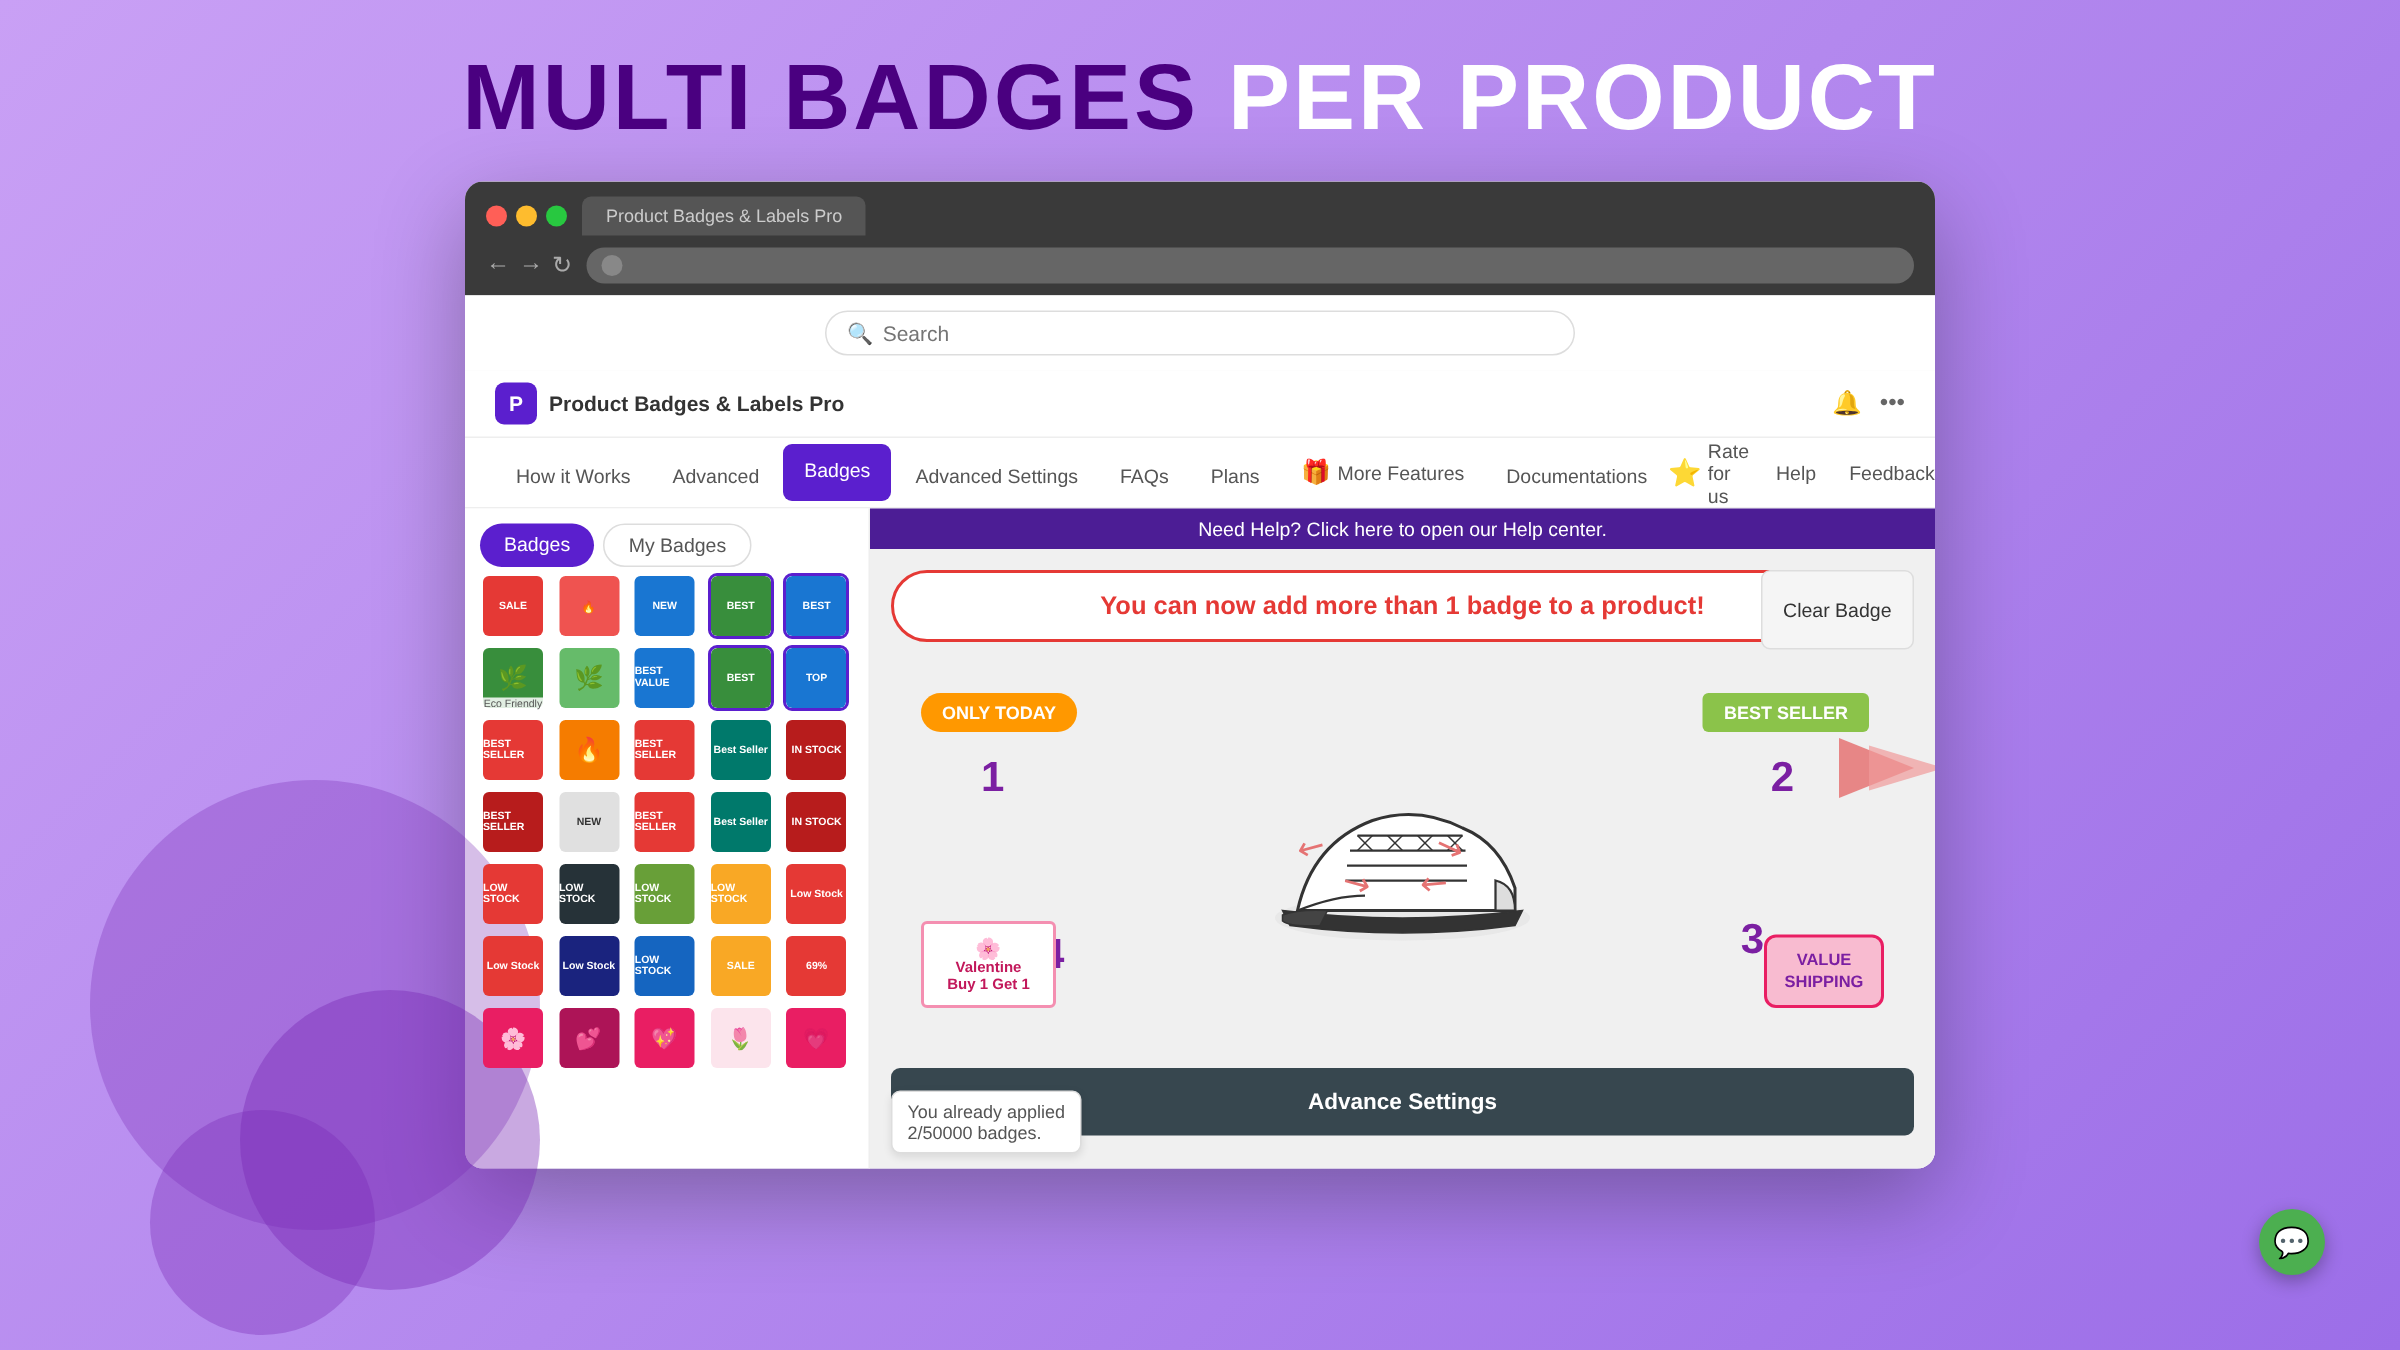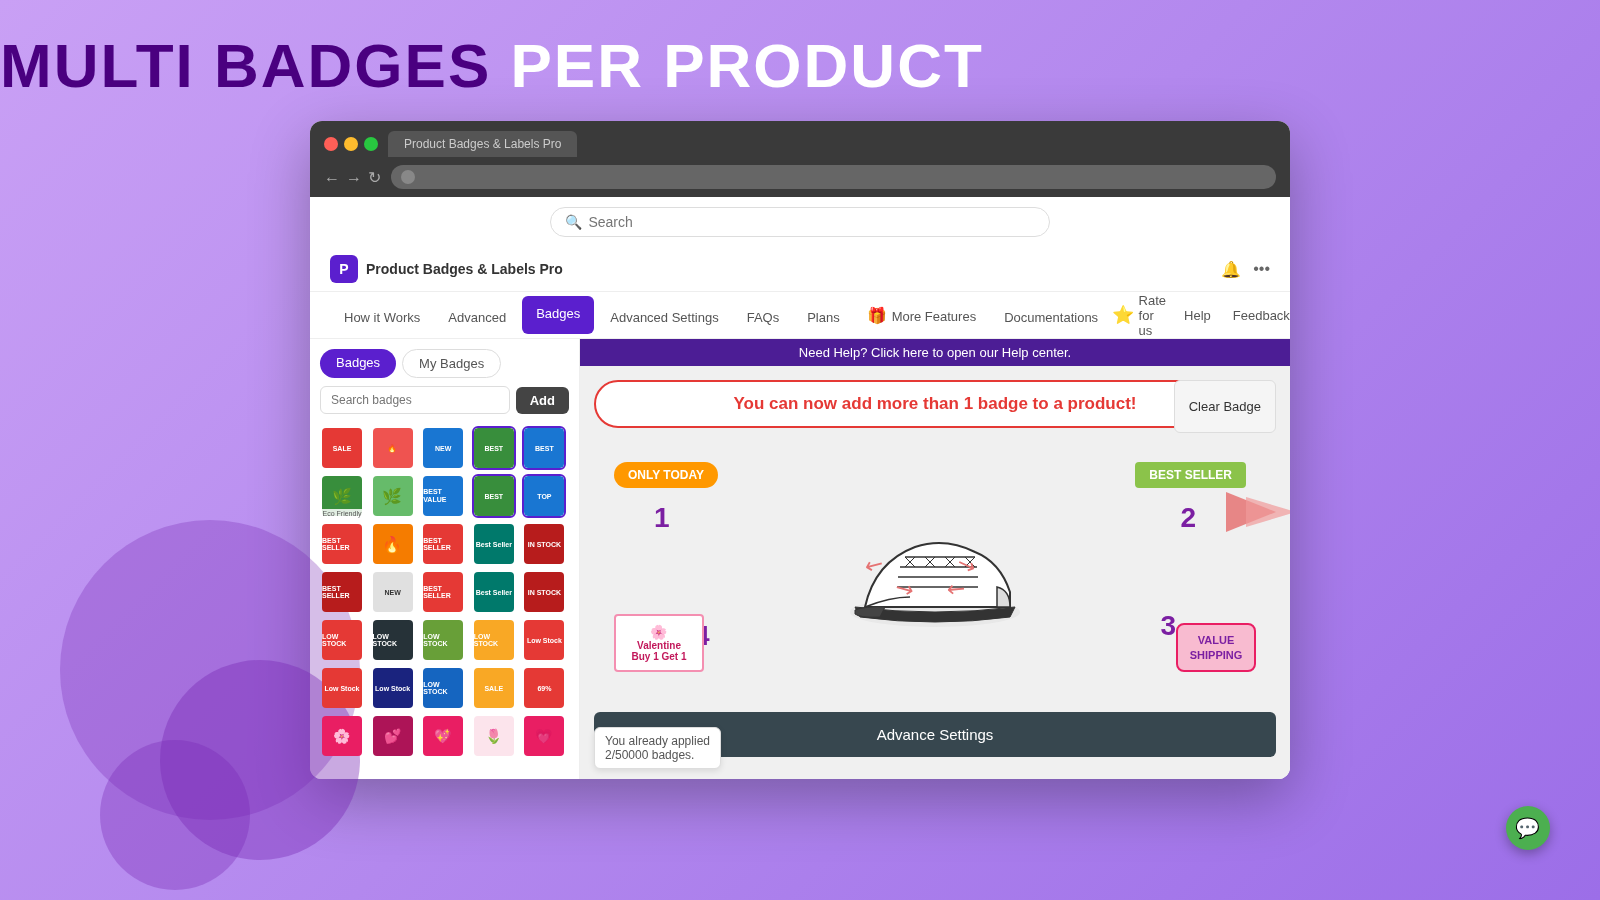--- a/index.html
+++ b/index.html
@@ -36,21 +36,21 @@
       width: 150px;
       height: 150px;
       border-radius: 50%;
       background: rgba(120, 40, 180, 0.35);
       bottom: 10px;
       left: 100px;
     }
 
     
     .page-title {
-      text-align: left;
+      text-align: center;
       padding: 30px 0 20px;
       font-size: 62px;
       font-weight: 900;
       letter-spacing: 2px;
     }
     .page-title .purple-text { color: #4a0080; }
     .page-title .white-text { color: #ffffff; }
 
     
     .browser-window {
@@ -535,21 +535,21 @@
     .num-3 { bottom: 60px; right: 100px; }
     .num-4 { bottom: 50px; left: 100px; }
 
     
     .advance-settings-btn {
       background: #37474f;
       color: #fff;
       border: none;
       padding: 14px;
       font-size: 15px;
-      font-weight: 400;
+      font-weight: 700;
       cursor: pointer;
       width: 100%;
       border-radius: 6px;
       margin-top: 10px;
     }
 
     
     .applied-notice {
       position: absolute;
       bottom: 10px;
@@ -681,24 +681,20 @@
     </div>
 
     <div class="main-layout">
 
       <div class="left-sidebar">
         <div class="sidebar-tab-row">
           <div class="sidebar-tab active">Badges</div>
           <div class="sidebar-tab inactive">My Badges</div>
         </div>
 
-        <div class="badge-search-row">
-          <input class="badge-search-input" type="text" placeholder="Search badges" style="">
-          <button class="add-btn">Add</button>
-        </div>
 
         <div class="badge-grid">
 
           <div class="badge-item">
               <div class="badge-img b-red" style="font-size:7px;">SALE</div>
             </div>
           <div class="badge-item">
               <div class="badge-img" style="background:#ef5350; font-size:8px;">🔥</div>
             </div>
           <div class="badge-item">

